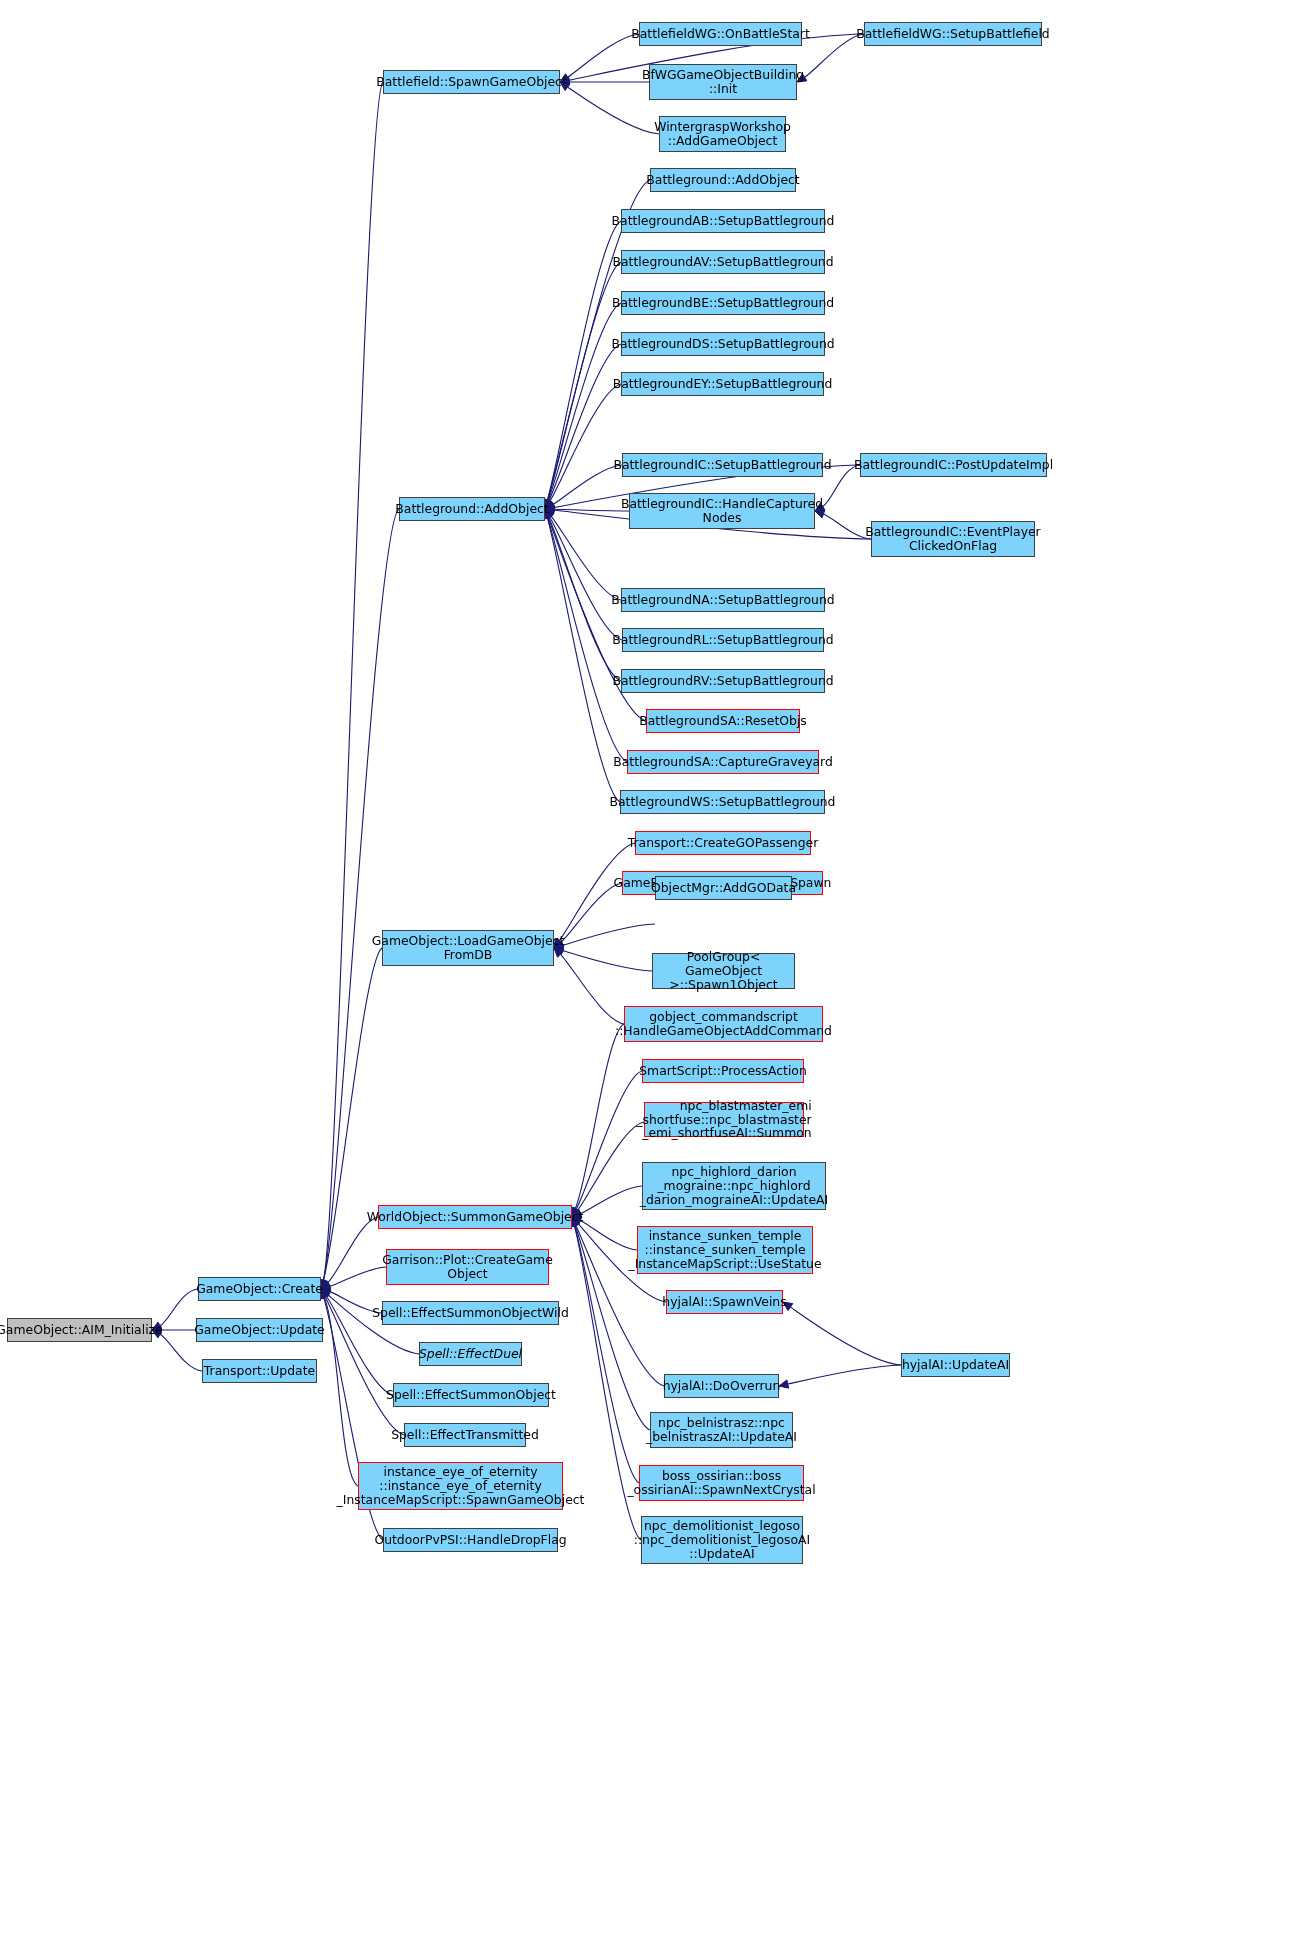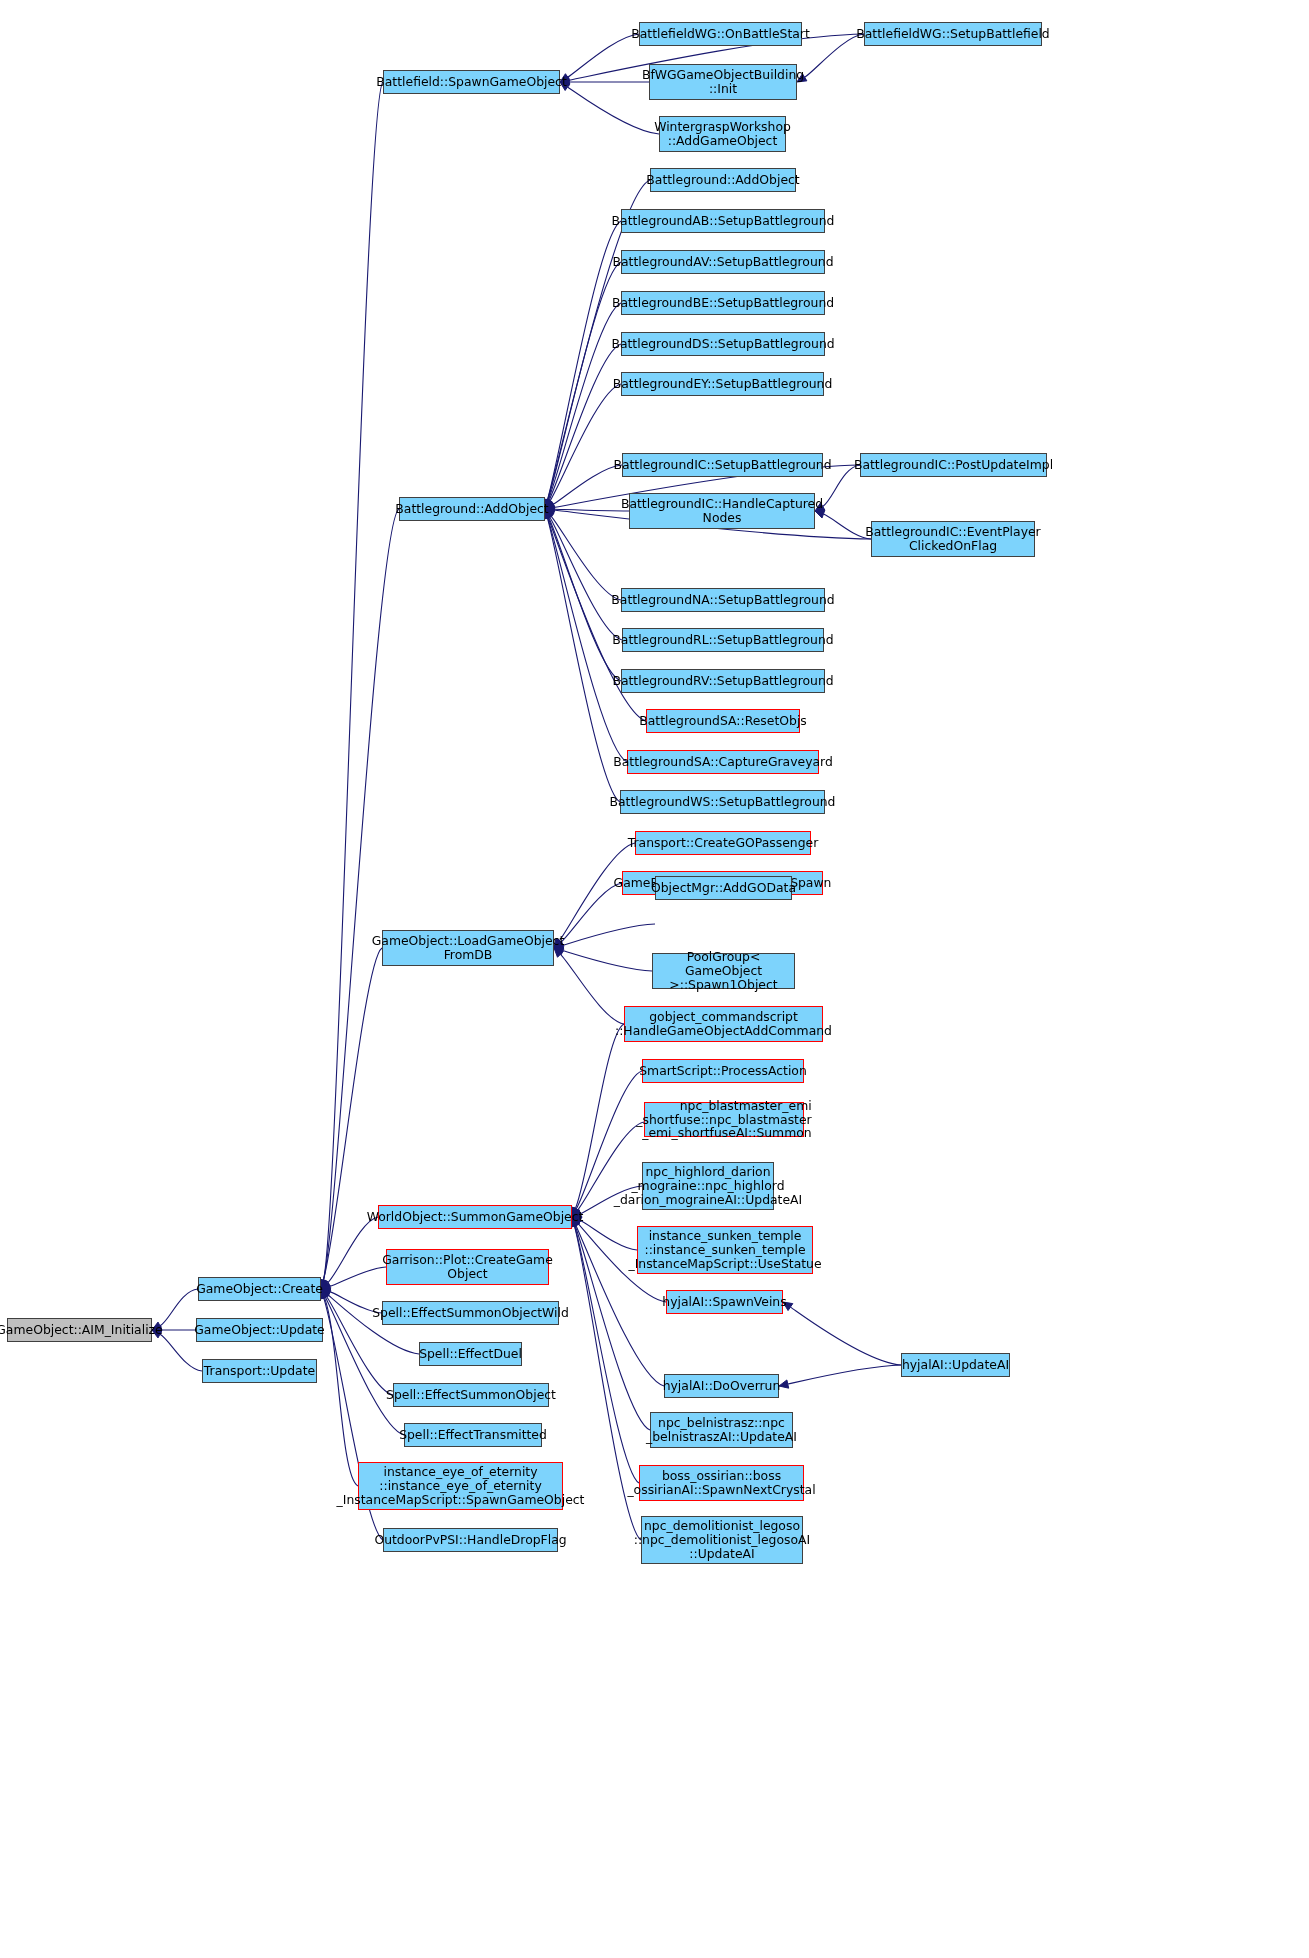--- a/index.html
+++ b/index.html
@@ -167,34 +167,34 @@
       <div class="node red" style="left: 622px; top: 871px; width: 201px; height: 24px;">GameEventMgr::GameEventSpawn</div>
       <div class="node" style="left: 655px; top: 876px; width: 137px; height: 24px;">ObjectMgr::AddGOData</div>
       <div class="node" style="left: 652px; top: 953px; width: 143px; height: 36px;">PoolGroup&lt; GameObject
 &gt;::Spawn1Object</div>
       <div class="node red" style="left: 624px; top: 1006px; width: 199px; height: 36px;">gobject_commandscript
 ::HandleGameObjectAddCommand</div>
       <div class="node red" style="left: 642px; top: 1059px; width: 162px; height: 24px;">SmartScript::ProcessAction</div>
       <div class="node red" style="left: 644px; top: 1102px; width: 160px; height: 35px; text-align: right;">npc_blastmaster_emi
 _shortfuse::npc_blastmaster
 _emi_shortfuseAI::Summon</div>
-      <div class="node" style="left: 642px; top: 1162px; width: 132px; height: 48px;">npc_highlord_darion
+      <div class="node" style="left: 642px; top: 1162px; width: 184px; height: 48px;">npc_highlord_darion
 _mograine::npc_highlord
 _darion_mograineAI::UpdateAI</div>
       <div class="node red" style="left: 378px; top: 1205px; width: 194px; height: 24px;">WorldObject::SummonGameObject</div>
       <div class="node red" style="left: 637px; top: 1226px; width: 176px; height: 48px;">instance_sunken_temple
 ::instance_sunken_temple
 _InstanceMapScript::UseStatue</div>
       <div class="node red" style="left: 666px; top: 1290px; width: 117px; height: 24px;">hyjalAI::SpawnVeins</div>
       <div class="node red" style="left: 386px; top: 1249px; width: 163px; height: 36px;">Garrison::Plot::CreateGame
 Object</div>
       <div class="node" style="left: 382px; top: 1301px; width: 177px; height: 24px;">Spell::EffectSummonObjectWild</div>
-      <div class="node" style="left: 419px; top: 1342px; width: 103px; height: 24px;">Spell::EffectDuel</div>
+      <div class="node" style="left: 419px; top: 1342px; width: 103px; height: 24px; font-style: italic;">Spell::EffectDuel</div>
       <div class="node" style="left: 393px; top: 1383px; width: 156px; height: 24px;">Spell::EffectSummonObject</div>
-      <div class="node" style="left: 404px; top: 1423px; width: 138px; height: 24px;">Spell::EffectTransmitted</div>
+      <div class="node" style="left: 404px; top: 1423px; width: 122px; height: 24px;">Spell::EffectTransmitted</div>
       <div class="node red" style="left: 358px; top: 1462px; width: 205px; height: 48px;">instance_eye_of_eternity
 ::instance_eye_of_eternity
 _InstanceMapScript::SpawnGameObject</div>
       <div class="node" style="left: 383px; top: 1528px; width: 175px; height: 24px;">OutdoorPvPSI::HandleDropFlag</div>
       <div class="node" style="left: 901px; top: 1353px; width: 109px; height: 24px;">hyjalAI::UpdateAI</div>
       <div class="node" style="left: 664px; top: 1374px; width: 115px; height: 24px;">hyjalAI::DoOverrun</div>
       <div class="node" style="left: 650px; top: 1412px; width: 143px; height: 36px;">npc_belnistrasz::npc
 _belnistraszAI::UpdateAI</div>
       <div class="node red" style="left: 639px; top: 1465px; width: 165px; height: 36px;">boss_ossirian::boss
 _ossirianAI::SpawnNextCrystal</div>

